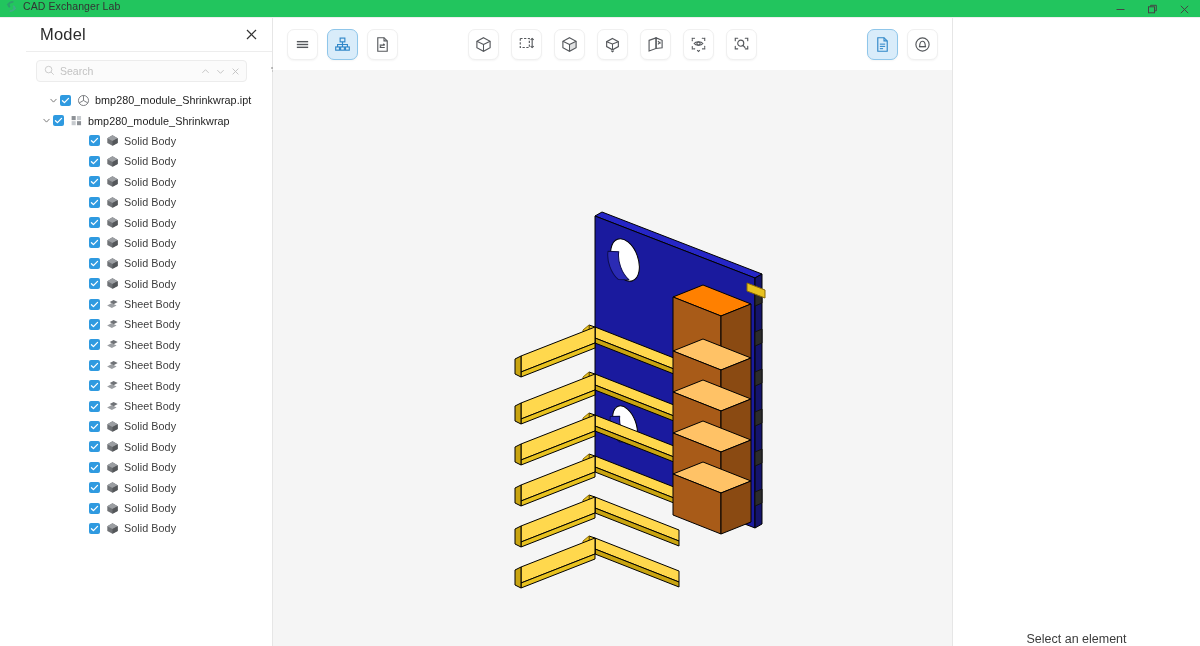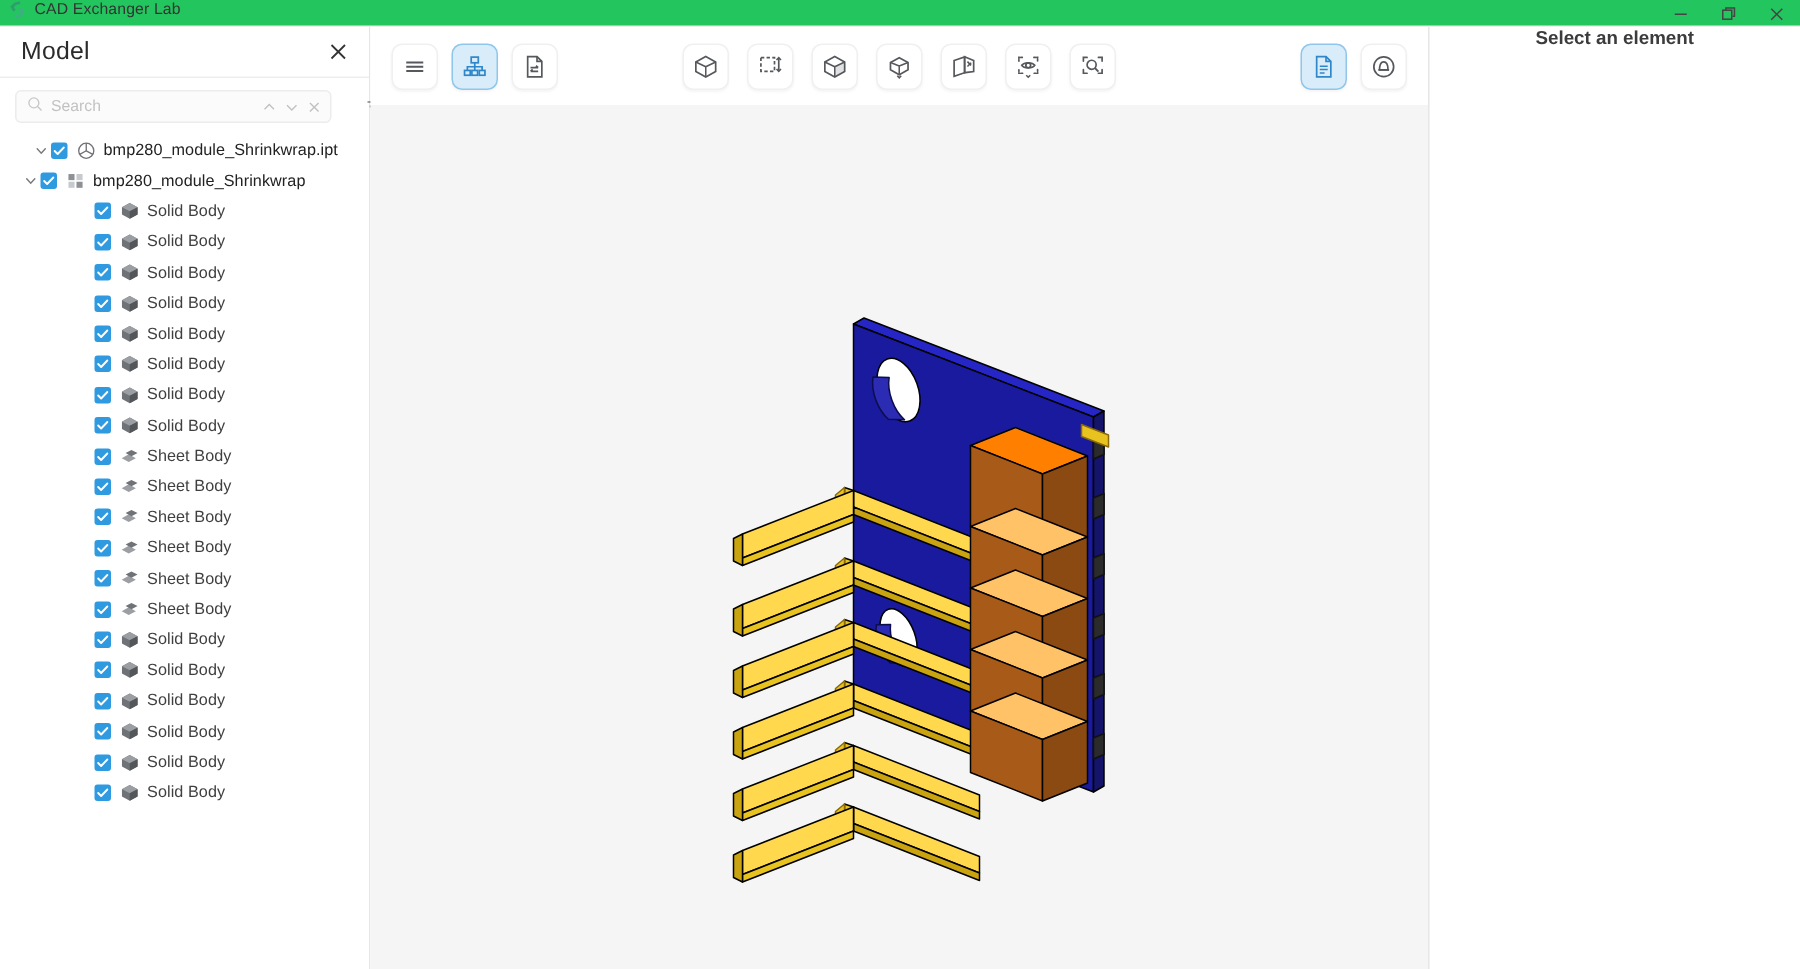--- a/index.html
+++ b/index.html
@@ -23,21 +23,21 @@
     width: 32px; height: 18px; display: flex; align-items: center; justify-content: center;
     color: #444; font-size: 11px; line-height: 1;
   }
 
   
   .body { flex: 1; display: flex; min-height: 0; position: relative; }
 
   
   .modelpanel {
     width: 247px; min-width: 247px; background: #ffffff;
-    border-right: 1px solid #e6e6e6; display: flex; flex-direction: column;
+    border-right: 1px solid #e6e6e6; display: flex; flex-direction: column; margin-left: 26px;
   }
   .mp-header {
     height: 34px; min-height: 34px; display: flex; align-items: center;
     padding: 0 12px 0 14px; border-bottom: 1px solid #ededed;
   }
   .mp-title { font-size: 16.5px; color: #2b2b2b; font-weight: 400; flex: 1; letter-spacing: .2px; }
   .mp-close { width: 18px; height: 18px; display: flex; align-items: center; justify-content: center; color: #333; }
   .mp-close svg { display: block; }
 
   .mp-searchrow { display: flex; align-items: center; padding: 8px 8px 6px 10px; gap: 22px; }
@@ -99,21 +99,21 @@
   
   .proppanel {
     width: 248px; min-width: 248px; background: #ffffff;
     border-left: 1px solid #e6e6e6; display: flex; flex-direction: column;
   }
   .pp-header { height: 34px; min-height: 34px; display: flex; align-items: center; padding: 0 12px 0 14px; border-bottom: 1px solid #ededed; }
   .pp-tab { font-size: 16.5px; color: #2b2b2b; margin-right: 18px; letter-spacing: .2px; }
   .pp-tab.inactive { color: #c0c0c0; }
   .pp-spacer { flex: 1; }
   .pp-close { width: 18px; height: 18px; display: flex; align-items: center; justify-content: center; color: #333; }
-  .pp-body { flex: 1; display: flex; align-items: flex-start; justify-content: center; font-weight: bold; }
+  .pp-body { flex: 1; display: flex; align-items: flex-end; justify-content: center; }
   .pp-empty { font-size: 12.5px; color: #3c3c3c; }
 </style>
 </head>
 <body>
 
 <div class="app">
 
   <div class="titlebar">
     <svg class="tb-logo" viewBox="0 0 16 16">
       <path d="M10.5 1.2 C6 1.2 3.2 3.6 3.2 6.4 c0 1.5 1 2.6 2.4 3.1 l1.1-1.9 C6 7.3 5.5 6.9 5.5 6.2 c0-1.4 1.9-2.7 4.6-2.7 z" fill="#2f9e6e"></path>

